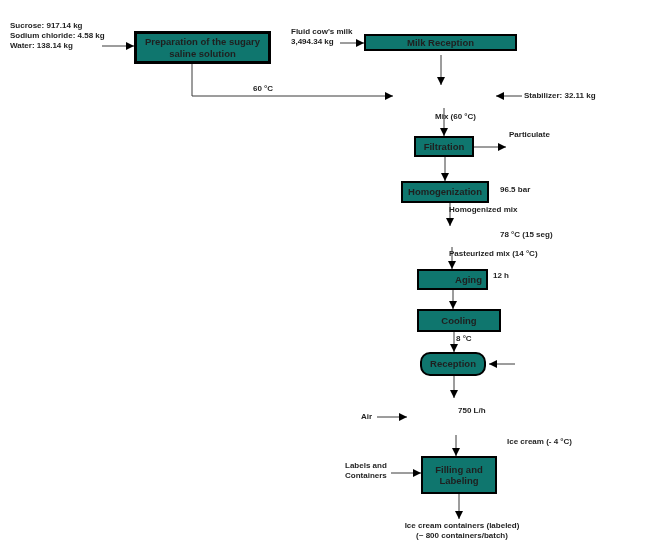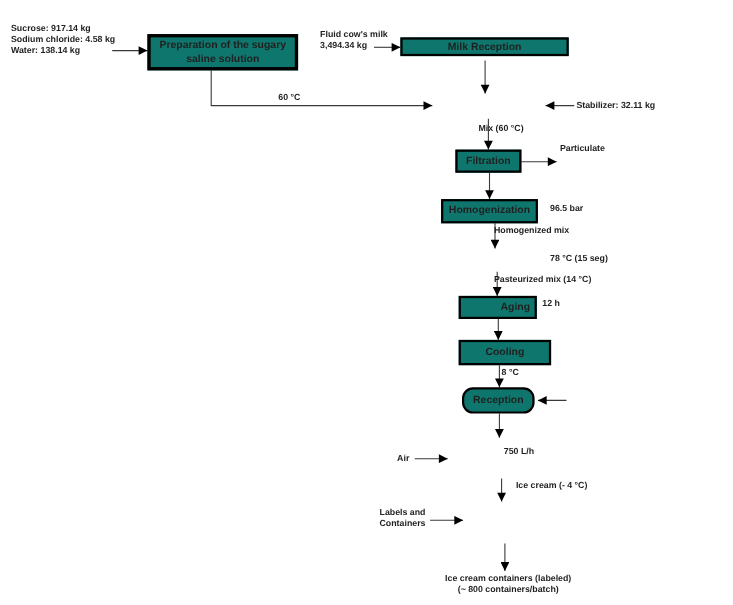--- a/index.html
+++ b/index.html
@@ -41,21 +41,21 @@
   .a-part{left:509px;top:130px;}
   .a-bar{left:500px;top:185px;}
   .a-hmix{left:449px;top:205px;}
   .a-78{left:500px;top:230px;}
   .a-pmix{left:449px;top:249px;}
   .a-12h{left:493px;top:271px;text-align:center;}
   .a-8c{left:456px;top:334px;}
   .a-straw{left:518px;top:355px;}
   .a-750{left:458px;top:378px;margin-top:28px;}
   .a-air{left:361px;top:412px;}
-  .a-ice{left:441px;top:437px;padding-left:28px;}
+  .a-ice{left:479px;top:437px;padding-left:28px;}
   .a-lab{left:345px;top:461px;}
   .a-out{left:377px;top:521px;width:170px;}
 </style>
 </head>
 <body>
 
 <div id="canvas">
 
   <svg id="wires" viewBox="0 0 666 550" xmlns="http://www.w3.org/2000/svg">
     <defs>
@@ -86,20 +86,22 @@
   </svg>
 
   <div class="pbox thick b-prep">Preparation of the sugary
 saline solution</div>
   <div class="pbox b-milk">Milk Reception</div>
   <div class="pbox b-filt">Filtration</div>
   <div class="pbox b-homog">Homogenization</div>
   <div class="pbox b-aging">Aging</div>
   <div class="pbox b-cool">Cooling</div>
   <div class="pbox b-recep">Reception</div>
+  <div class="pbox b-fill">Filling and
+Labeling</div>
 
   <div class="ann a-ingr">Sucrose: 917.14 kg
 Sodium chloride: 4.58 kg
 Water: 138.14 kg</div>
   <div class="ann a-milk">Fluid cow's milk
 3,494.34 kg</div>
   <div class="ann a-stab">Stabilizer: 32.11 kg</div>
   <div class="ann a-air">Air</div>
   <div class="ann a-lab">Labels and
 Containers</div>

